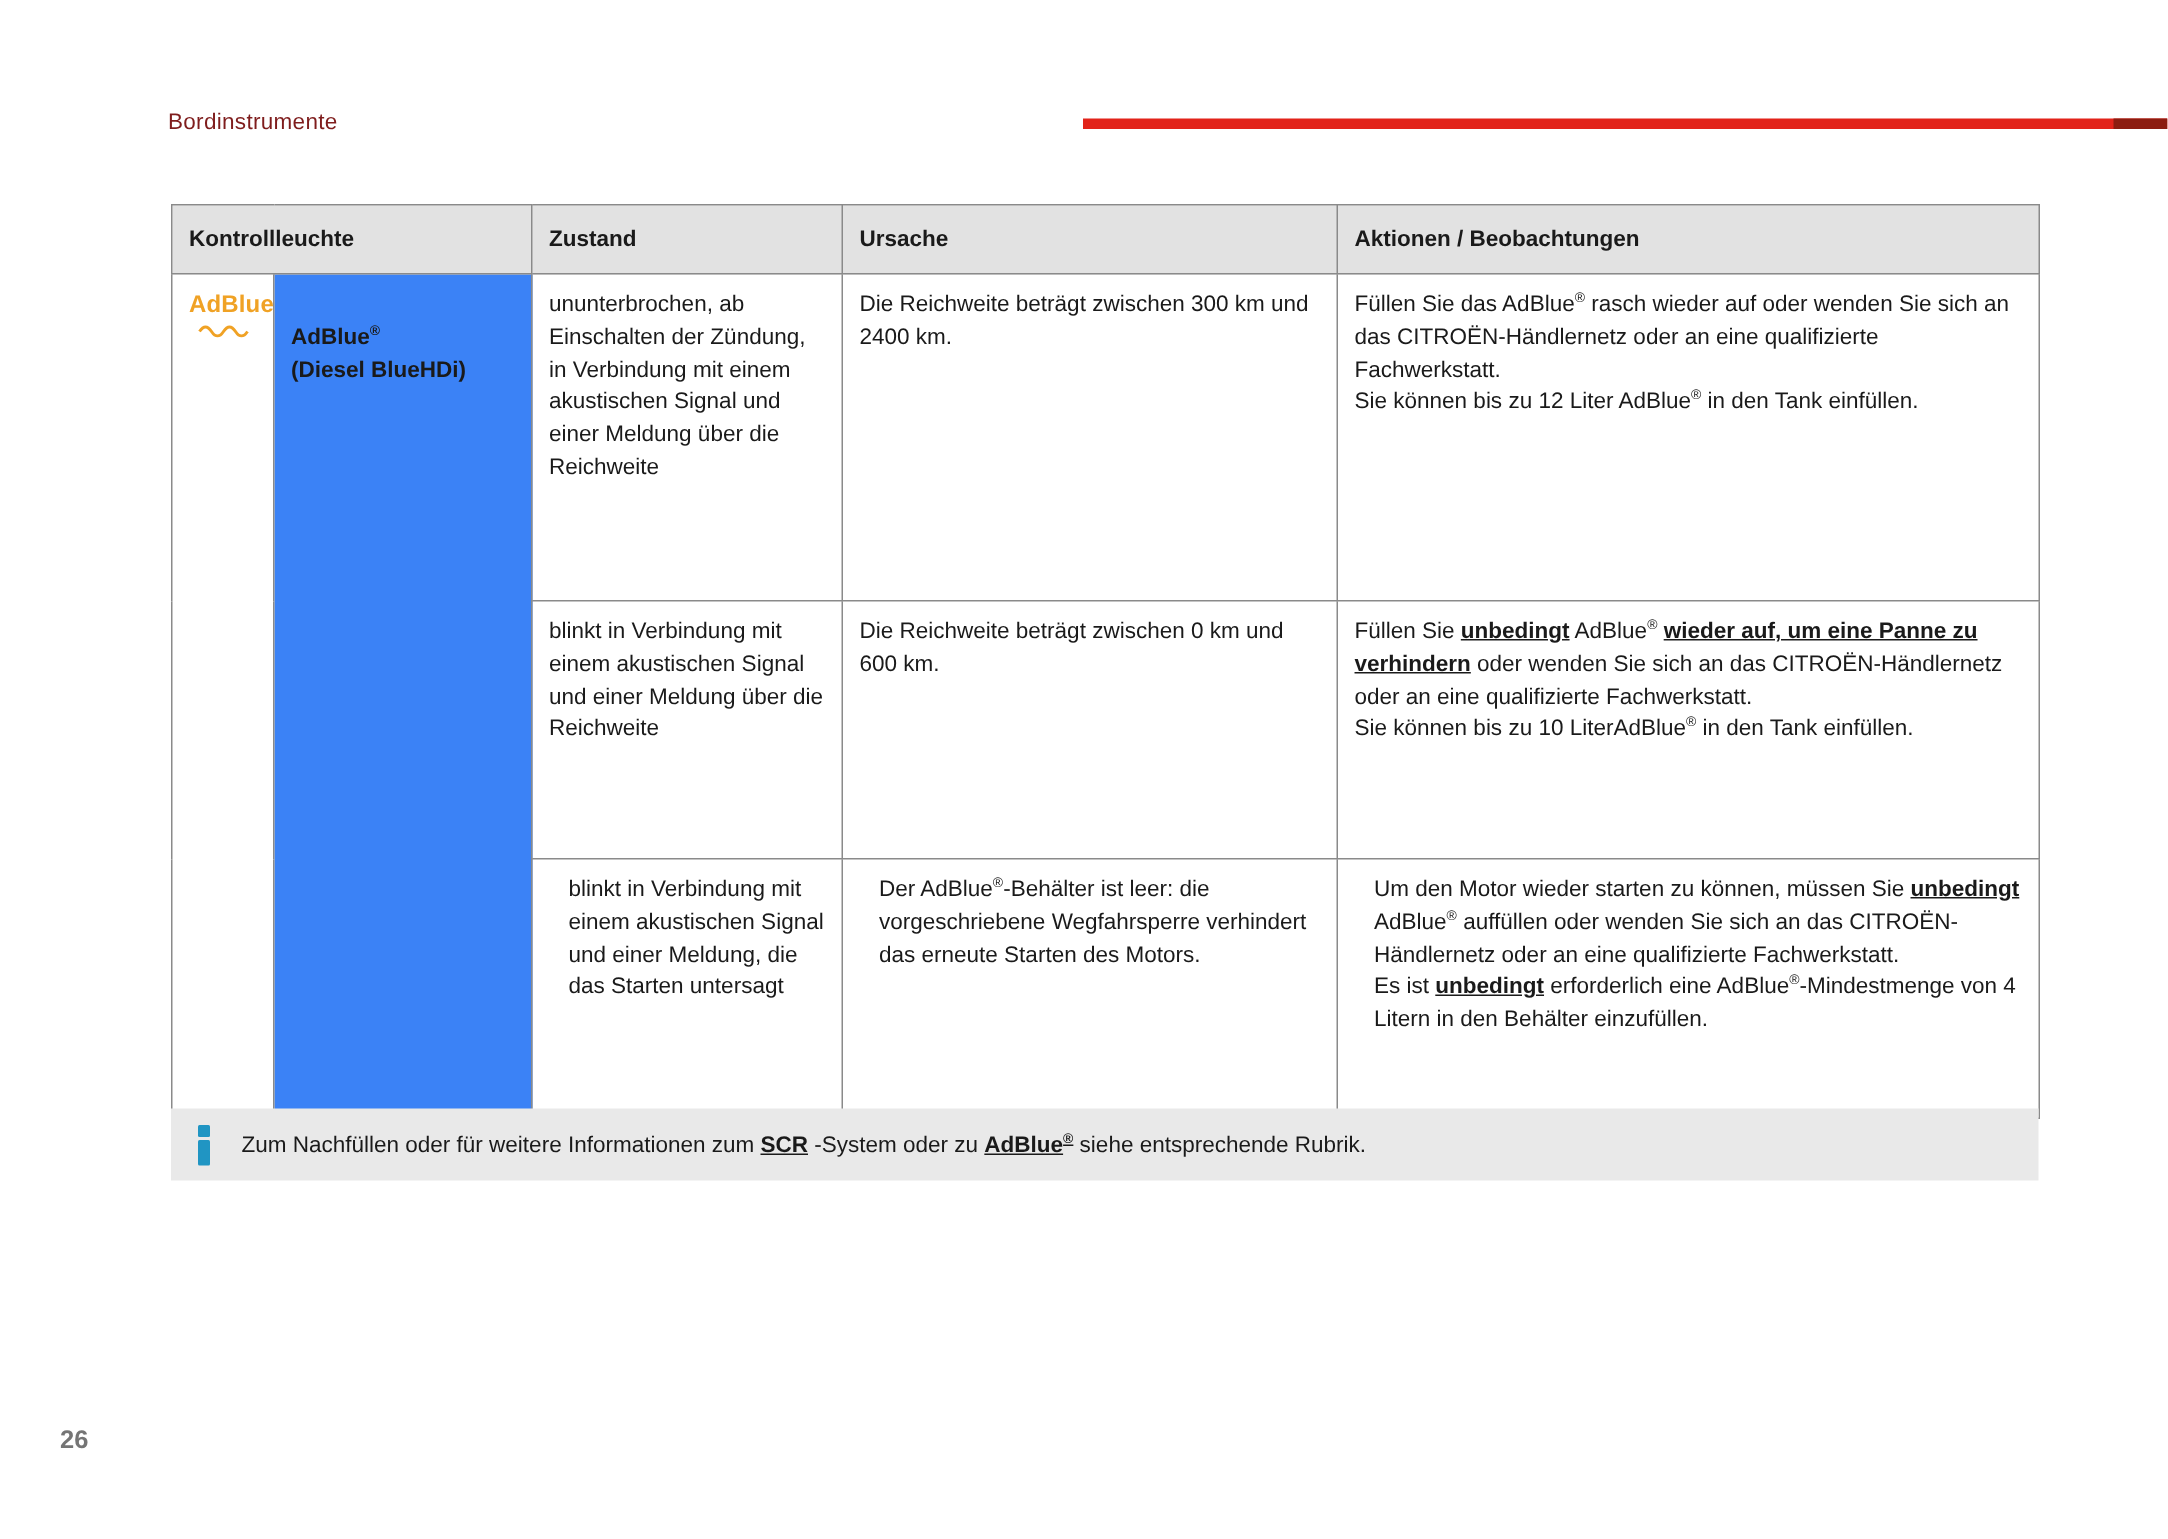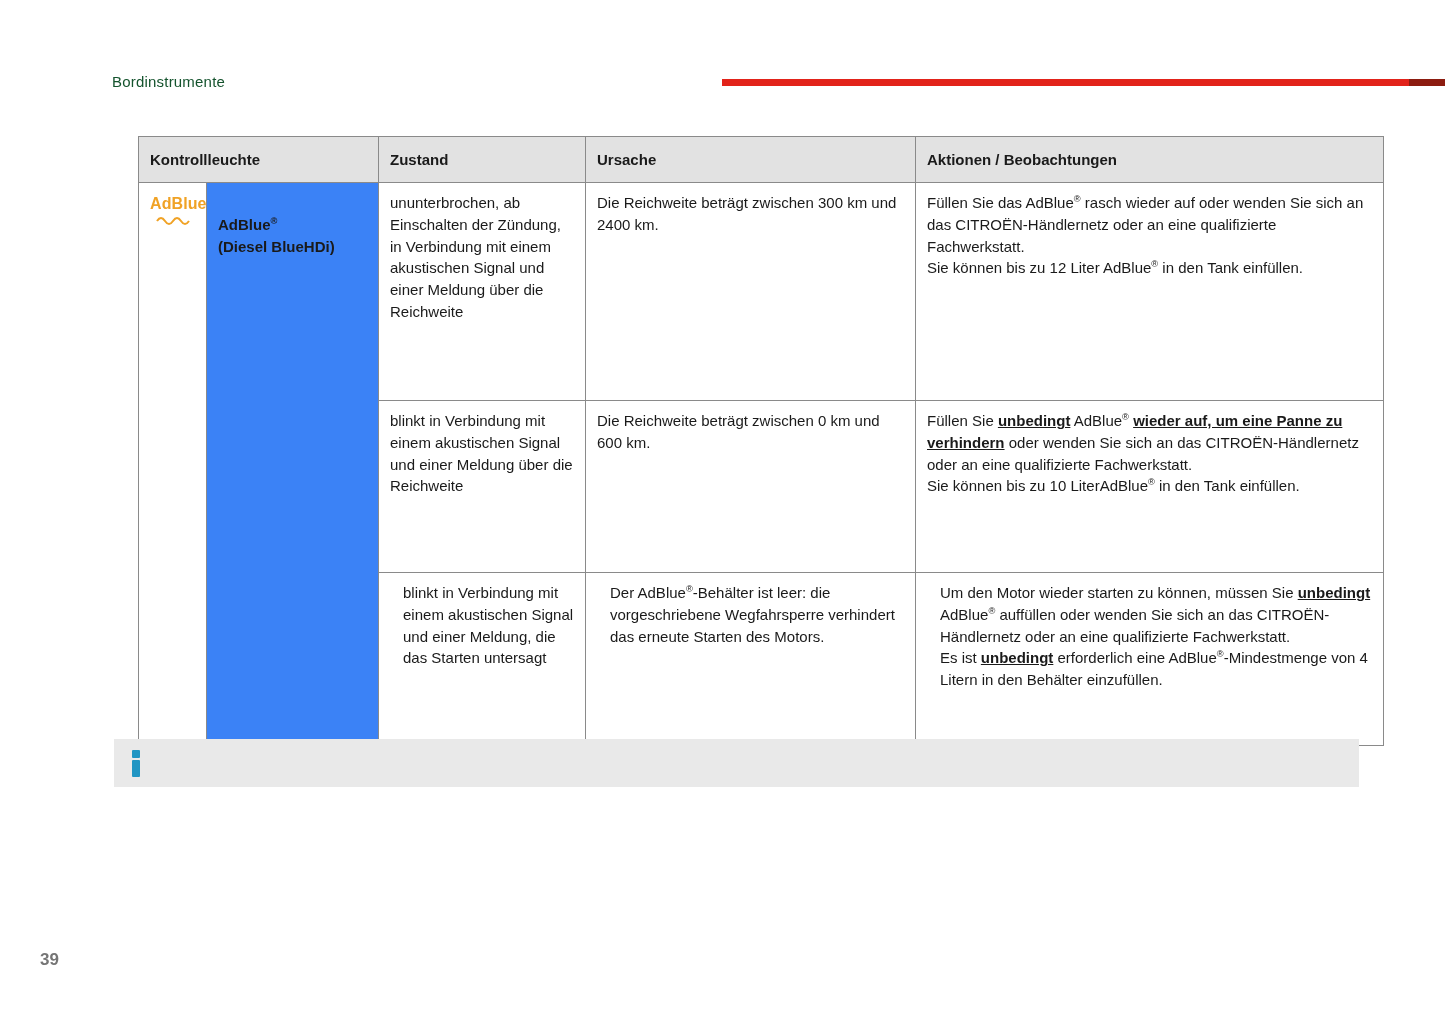--- a/index.html
+++ b/index.html
@@ -6,36 +6,35 @@
   html, body { margin: 0; padding: 0; }
   body {
     width: 1445px; height: 1026px;
     background: #ffffff;
     font-family: "Liberation Sans", sans-serif;
     position: relative;
     color: #1a1a1a;
   }
   .section-title {
     position: absolute; left: 112px; top: 73px;
-    font-size: 15px; color: #14532d; letter-spacing: 0.2px;
+    font-size: 15px; color: #7f1d1d; letter-spacing: 0.2px;
   }
   .red-bar {
     position: absolute; left: 722px; top: 79px;
     width: 723px; height: 7px; background: #e2231a;
   }
   .red-bar-tip {
     position: absolute; right: 0; top: 0;
     width: 36px; height: 100%; background: #8c1c10;
   }
   .warn-table {
     position: absolute; left: 114px; top: 136px;
     width: 1245px;
     border-collapse: collapse; table-layout: fixed;
     font-size: 15px;
-    margin-left: 24px;
   }
   .warn-table th, .warn-table td {
     border: 1px solid #8a8a8a;
     vertical-align: top; text-align: left;
     padding: 9px 11px;
     line-height: 1.45;
   }
   .warn-table thead th {
     background: #e2e2e2;
     height: 46px;
@@ -135,15 +134,16 @@
 Es ist </span><span class="b">unbedingt</span><span> erforderlich eine AdBlue</span><sup>®</sup><span>-Mindestmenge von 4 Litern in den Behälter einzufüllen.</span></td>
     </tr>
   </tbody>
 </table>
 
 <div class="note">
   <span class="info-icon">
     <span class="dot"></span>
     <span class="stem"></span>
   </span>
+  <span class="note-text"><span>Zum Nachfüllen oder für weitere Informationen zum </span><span class="b">SCR</span><span> -System oder zu </span><span class="b">AdBlue</span><sup class="b">®</sup><span> siehe entsprechende Rubrik.</span></span>
 </div>
 
-<div class="page-number">39</div>
+<div class="page-number">26</div>
 
 </body></html>

